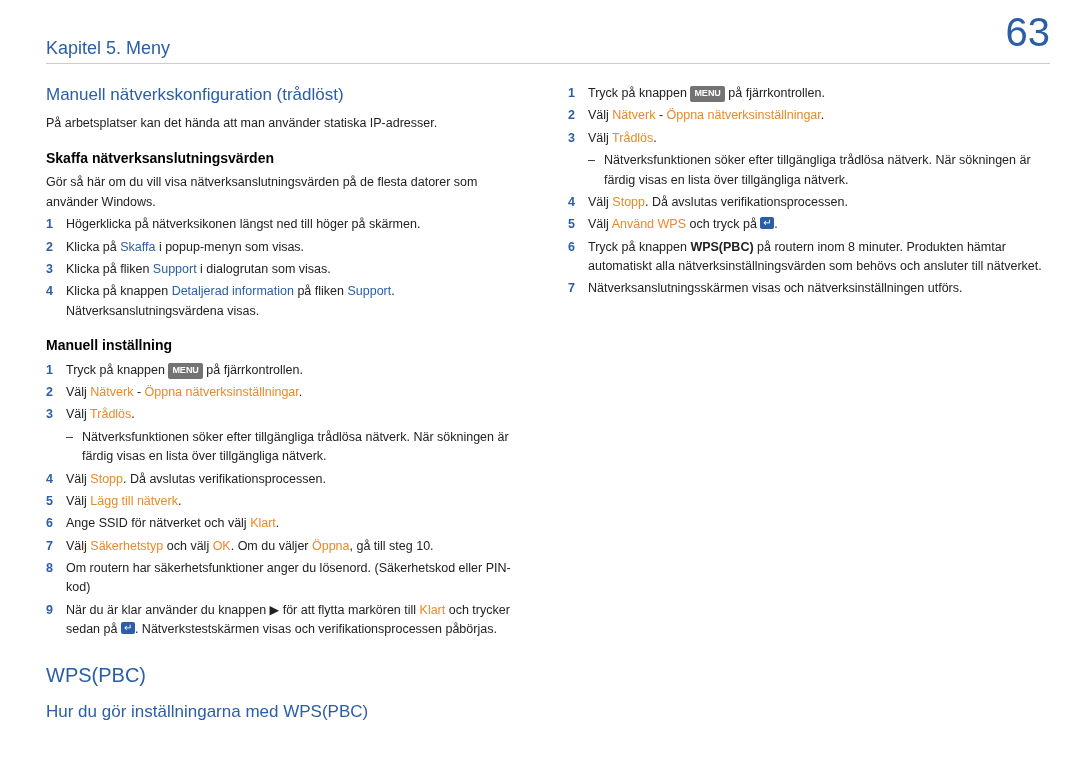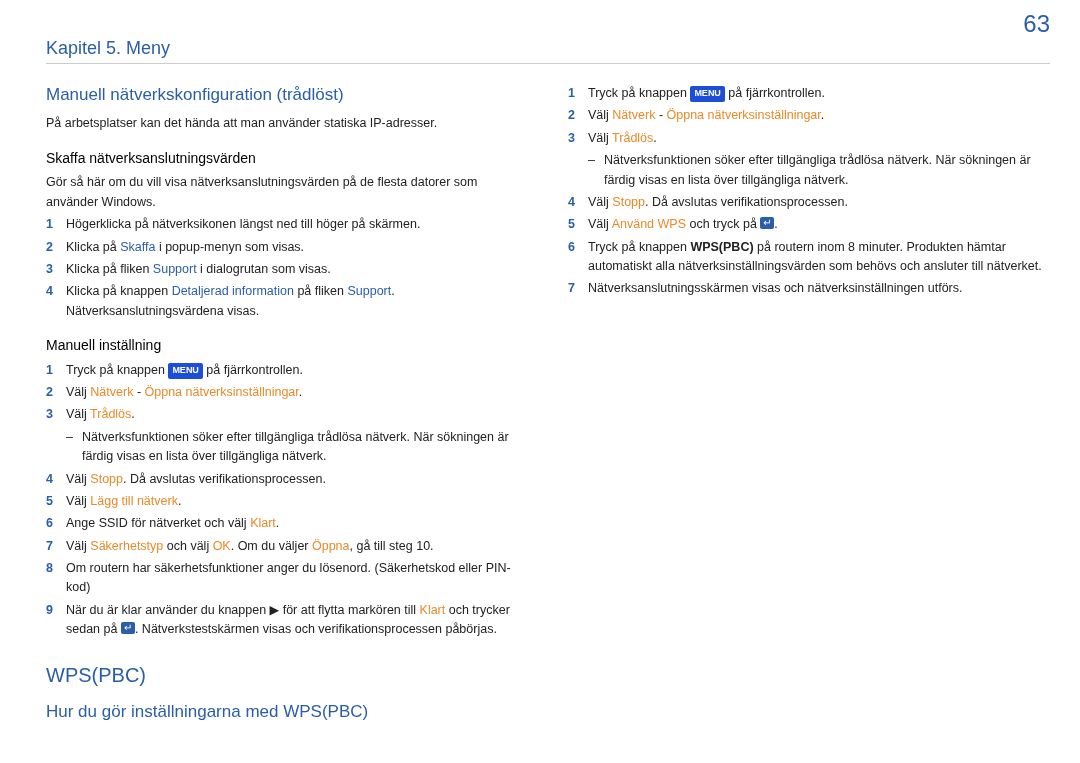--- a/index.html
+++ b/index.html
@@ -19,21 +19,21 @@
     align-items: flex-start;
     padding: 10px 30px 0 46px;
   }
   .chapter {
     color: #2a5ea7;
     font-size: 18px;
     padding-top: 28px;
   }
   .page-number {
     color: #2a5ea7;
-    font-size: 24px;
+    font-size: 40px;
     font-weight: normal;
   }
   .divider {
     border: none;
     border-top: 1px solid #ccc;
     margin: 4px 30px 18px 46px;
   }
   .columns {
     display: flex;
     padding: 0 30px 0 46px;
@@ -52,21 +52,21 @@
   }
   .h-blue-big {
     color: #2a5ea7;
     font-size: 20px;
     margin: 20px 0 8px 0;
     font-weight: 500;
   }
   .h-black {
     color: #000;
     font-size: 14px;
-    font-weight: 400;
+    font-weight: 700;
     margin: 14px 0 4px 0;
   }
   p {
     margin: 0 0 3px 0;
   }
   ol {
     list-style: none;
     padding: 0;
     margin: 2px 0 0 0;
   }
@@ -80,21 +80,21 @@
     left: 0;
     top: 0;
     color: #2a5ea7;
     font-weight: bold;
     font-size: 12.5px;
   }
   .orange { color: #e88a28; }
   .blue { color: #2a5ea7; }
   .menu-button {
     display: inline-block;
-    background: #1d4ed8;
+    background: #737373;
     color: #fff;
     font-size: 9px;
     padding: 1px 4px;
     border-radius: 2px;
     vertical-align: 1px;
     font-weight: bold;
   }
   .enter-button {
     display: inline-block;
     width: 14px;

